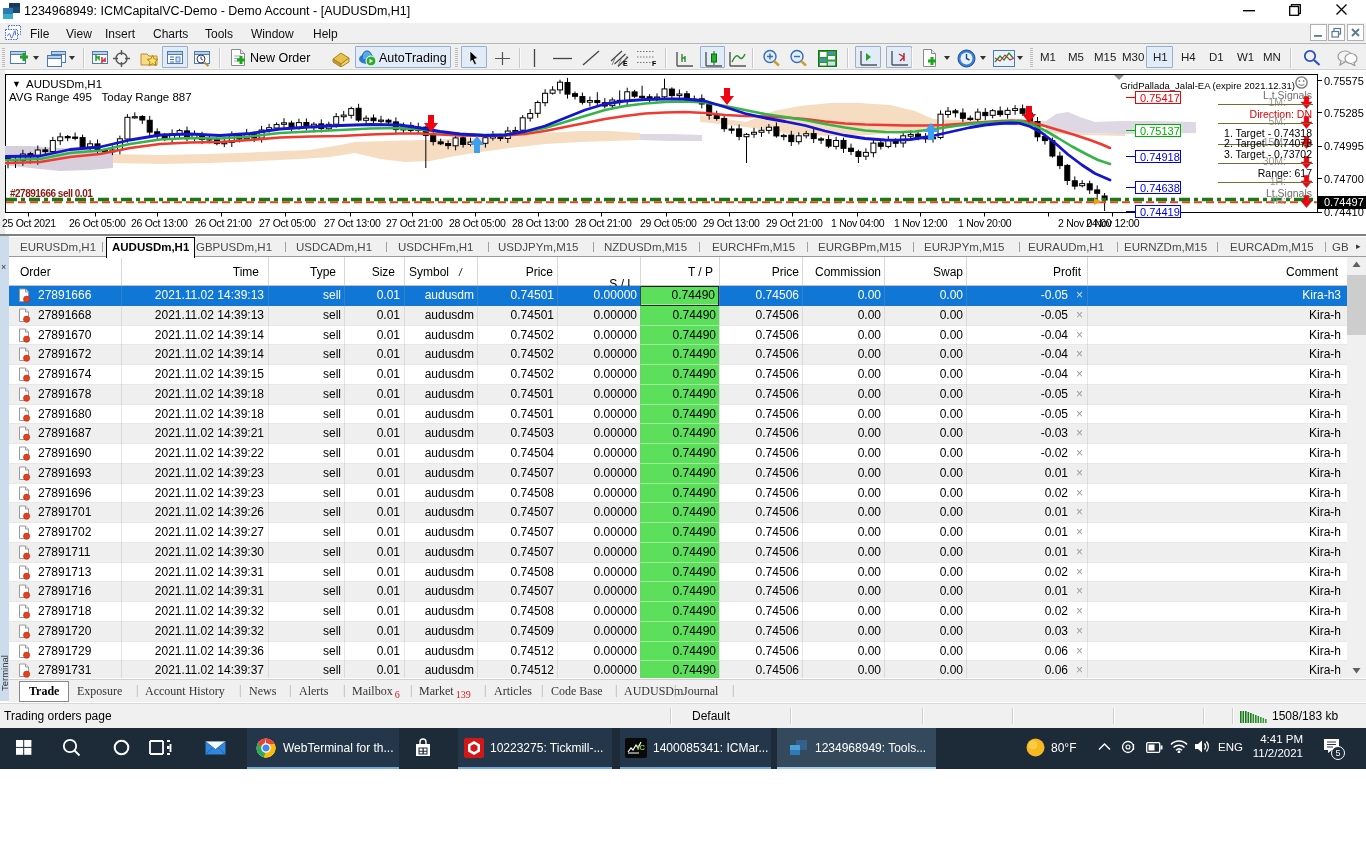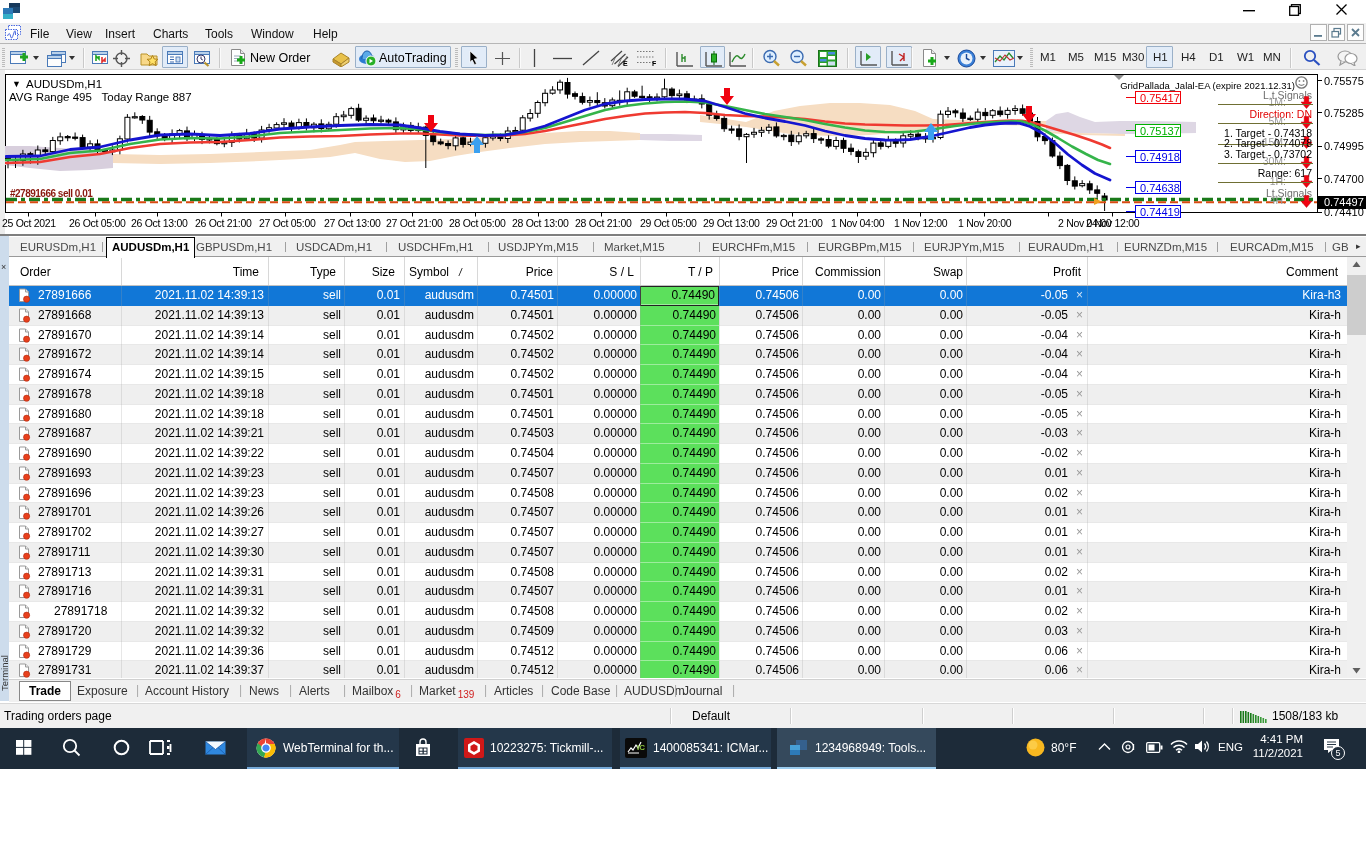--- a/index.html
+++ b/index.html
@@ -37,39 +37,40 @@
 .row { position:relative; width:100%; height:19.75px; background:#fff; color:#000; border-bottom:1px solid #e8e8e8; }
 .row.odd { background:#efefef;padding-left:16px; }
 .row.sel { background:#1177d7; color:#fff; border-bottom:none; }
 .row span { position:absolute; top:2px; white-space:nowrap; }
 .cl { left:25px; }
 .cr { }
 .gcell { left:631px; top:0px !important; width:79px; height:19.75px; background:#5ce05c; color:#000; text-align:right; padding:2px 3px 0 0; box-shadow:inset 0 -1px rgba(255,255,255,0.4); }
 .row.sel .gcell { height:20px; }
 .cx { left:1067px; font-size:12px; }
 #scrollbar { position:absolute; left:1347px; top:257px; width:19px; height:421px; background:#f0f0f0; }
-#btabs { position:absolute; left:9px; top:679px; width:1357px; height:23px; background:#f0f0f0; font-size:12px; color:#333; border-top:1px solid #d0d0d0; }
+#btabs { position:absolute; left:9px; top:679px; width:1357px; height:23px; background:#f0f0f0; font-size:12px; color:#333; border-top:1px solid #d0d0d0;font-family:Liberation Serif, serif; }
 .btab { position:absolute; top:4px; }
 .btab.active { top:1px; background:#fff; border:1px solid #888; padding:2px 9px; font-weight:bold; color:#000; }
 .bsep { position:absolute; top:3px; color:#aaa; }
 .rsub { color:#d02020; font-size:10px; vertical-align:-3px; margin-left:2px; }
 #statusbar { position:absolute; left:0; top:703px; width:1366px; height:25px; background:#f0f0f0; border-top:1px solid #d8d8d8; font-size:12px; color:#000; }
 #taskbar { position:absolute; left:0; top:728px; width:1366px; height:41px; background:#1d2b39; }
 .taskbtn { position:absolute; top:0; height:41px; background:#24374a; border-bottom:2px solid #76a9d8; }
 .taskbtn.active { background:#35495c; border-bottom:2px solid #9ccdf0; }
 .tktxt { position:absolute; top:13px; font-size:12px; color:#fff; white-space:nowrap; }
 </style></head>
 <body>
 <div id="titlebar">
   <svg style="position:absolute;left:3px;top:3px" width="17" height="17" viewBox="0 0 17 17">
       <rect x="6" y="0" width="11" height="10" fill="#1d4a74"></rect>
       <rect x="0" y="5" width="10" height="11" fill="#2d7ab8"></rect>
       <rect x="0" y="11" width="10" height="5" fill="#35b0c8"></rect>
       <rect x="6" y="0" width="11" height="4" fill="#16395c"></rect>
     </svg>
+  <span class="t">1234968949: ICMCapitalVC-Demo - Demo Account - [AUDUSDm,H1]</span>
   <svg style="position:absolute;left:1243px;top:10px" width="12" height="2">
       <rect width="12" height="1.4" fill="#000"></rect>
     </svg>
   <svg style="position:absolute;left:1289px;top:4px" width="12" height="12" viewBox="0 0 12 12">
       <rect x="2.5" y="0.7" width="8.8" height="8.8" fill="none" stroke="#000" stroke-width="1.3"></rect>
       <rect x="0.7" y="2.5" width="8.8" height="8.8" fill="#fff" stroke="#000" stroke-width="1.3"></rect>
     </svg>
   <svg style="position:absolute;left:1336px;top:4px" width="11" height="11" viewBox="0 0 11 11">
       <path d="M0.5 0.5l10 10M10.5 0.5l-10 10" stroke="#000" stroke-width="1.3"></path>
     </svg>
@@ -713,21 +714,21 @@
     <span class="tsep" style="left:101px">|</span>
     <span class="stab active" style="left:106px">AUDUSDm,H1</span>
     <span class="stab" style="left:196px">GBPUSDm,H1</span>
     <span class="tsep" style="left:284px">|</span>
     <span class="stab" style="left:296px">USDCADm,H1</span>
     <span class="tsep" style="left:385px">|</span>
     <span class="stab" style="left:398px">USDCHFm,H1</span>
     <span class="tsep" style="left:487px">|</span>
     <span class="stab" style="left:498px">USDJPYm,M15</span>
     <span class="tsep" style="left:592px">|</span>
-    <span class="stab" style="left:604px">Market,M15</span>
+    <span class="stab" style="left:604px">NZDUSDm,M15</span>
     <span class="tsep" style="left:698px">|</span>
     <span class="stab" style="left:712px">EURCHFm,M15</span>
     <span class="tsep" style="left:806px">|</span>
     <span class="stab" style="left:818px">EURGBPm,M15</span>
     <span class="tsep" style="left:912px">|</span>
     <span class="stab" style="left:924px">EURJPYm,M15</span>
     <span class="tsep" style="left:1018px">|</span>
     <span class="stab" style="left:1028px">EURAUDm,H1</span>
     <span class="tsep" style="left:1116px">|</span>
     <span class="stab" style="left:1124px">EURNZDm,M15</span>
@@ -753,21 +754,21 @@
     <div class="vsep" style="left:793px"></div>
     <div class="vsep" style="left:875px"></div>
     <div class="vsep" style="left:957px"></div>
     <div class="vsep" style="left:1078px"></div>
   <span style="position:absolute;left:11px;top:8px">Order</span>
   <span style="position:absolute;right:1088px;top:8px">Time</span>
   <span style="position:absolute;right:1011px;top:8px">Type</span>
   <span style="position:absolute;right:952px;top:8px">Size</span>
   <span style="position:absolute;left:400px;top:8px">Symbol&nbsp;&nbsp;&nbsp;<i style="font-size:10px">/</i></span>
   <span style="position:absolute;right:794px;top:8px">Price</span>
-  <span style="position:absolute;right:713px;top:8px">S / L</span>
+  <span style="position:absolute;right:713px;top:20px">S / L</span>
   <span style="position:absolute;right:634px;top:8px">T / P</span>
   <span style="position:absolute;right:548px;top:8px">Price</span>
   <span style="position:absolute;right:466px;top:8px">Commission</span>
   <span style="position:absolute;right:384px;top:8px">Swap</span>
   <span style="position:absolute;right:266px;top:8px">Profit</span>
   <span style="position:absolute;right:9px;top:8px">Comment</span>
 </div>
 <div id="rows">
     <div class="row sel">
 <svg width="13" height="15" viewBox="0 0 13 15" style="position:absolute;left:9px;top:2px">
@@ -1104,21 +1105,21 @@
 <span class="cr" style="right:279px">0.01</span>
 <span class="cx" style="color:#9a9a9a">×</span>
 <span class="cr" style="right:6px">Kira-h</span>
 </div>
 <div class="row">
 <svg width="13" height="15" viewBox="0 0 13 15" style="position:absolute;left:9px;top:2px">
         <path d="M1.5 1h6l3 3v9.5h-9z" fill="#fff" stroke="#9a9a9a"></path>
         <path d="M7.5 1v3h3" fill="#e8e8e8" stroke="#9a9a9a"></path>
         <circle cx="8.6" cy="11.2" r="3.1" fill="#e8401c" stroke="#b02a10" stroke-width="0.6"></circle>
       </svg>
-      <span class="cl" style="left:45px">27891718</span>
+      <span class="cl" style="left:29px">27891718</span>
 <span class="cr" style="right:1083px">2021.11.02 14:39:32</span>
 <span class="cr" style="right:1006px">sell</span>
 <span class="cr" style="right:947px">0.01</span>
 <span class="cr" style="right:873px">audusdm</span>
 <span class="cr" style="right:793px">0.74508</span>
 <span class="cr" style="right:710px">0.00000</span>
 <span class="gcell" style="">0.74490</span>
 <span class="cr" style="right:548px">0.74506</span>
 <span class="cr" style="right:466px">0.00</span>
 <span class="cr" style="right:384px">0.00</span>

